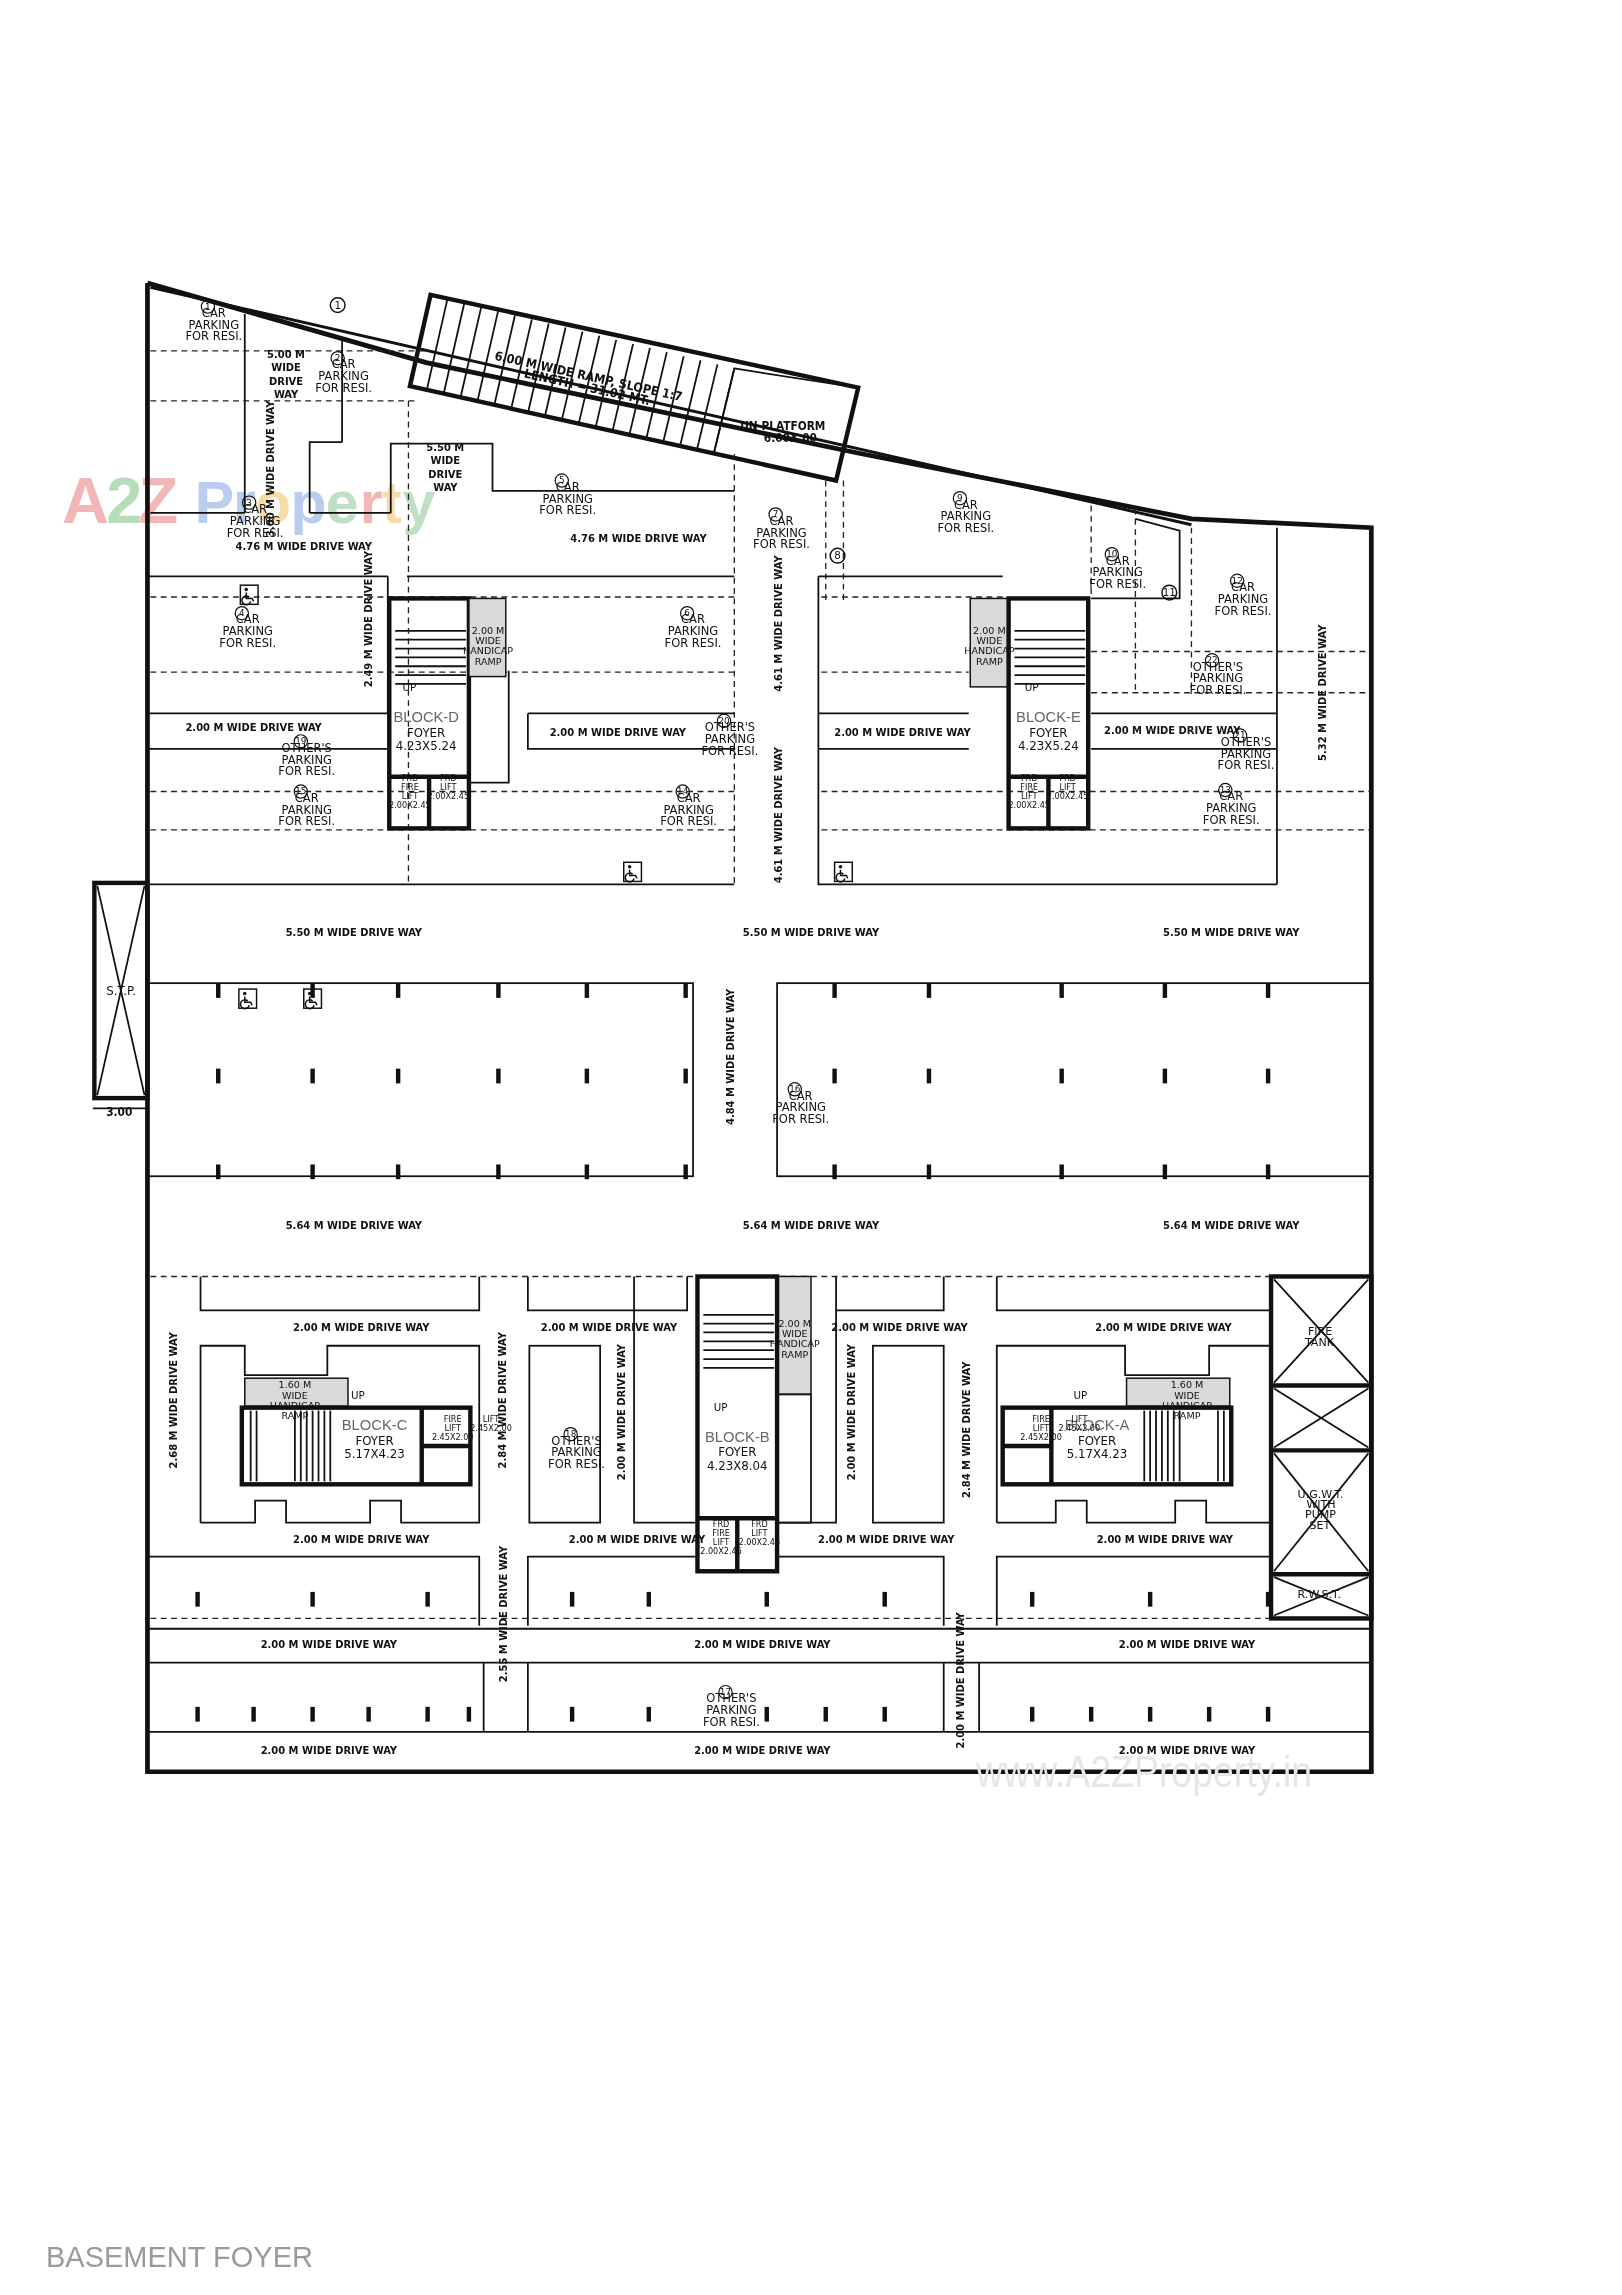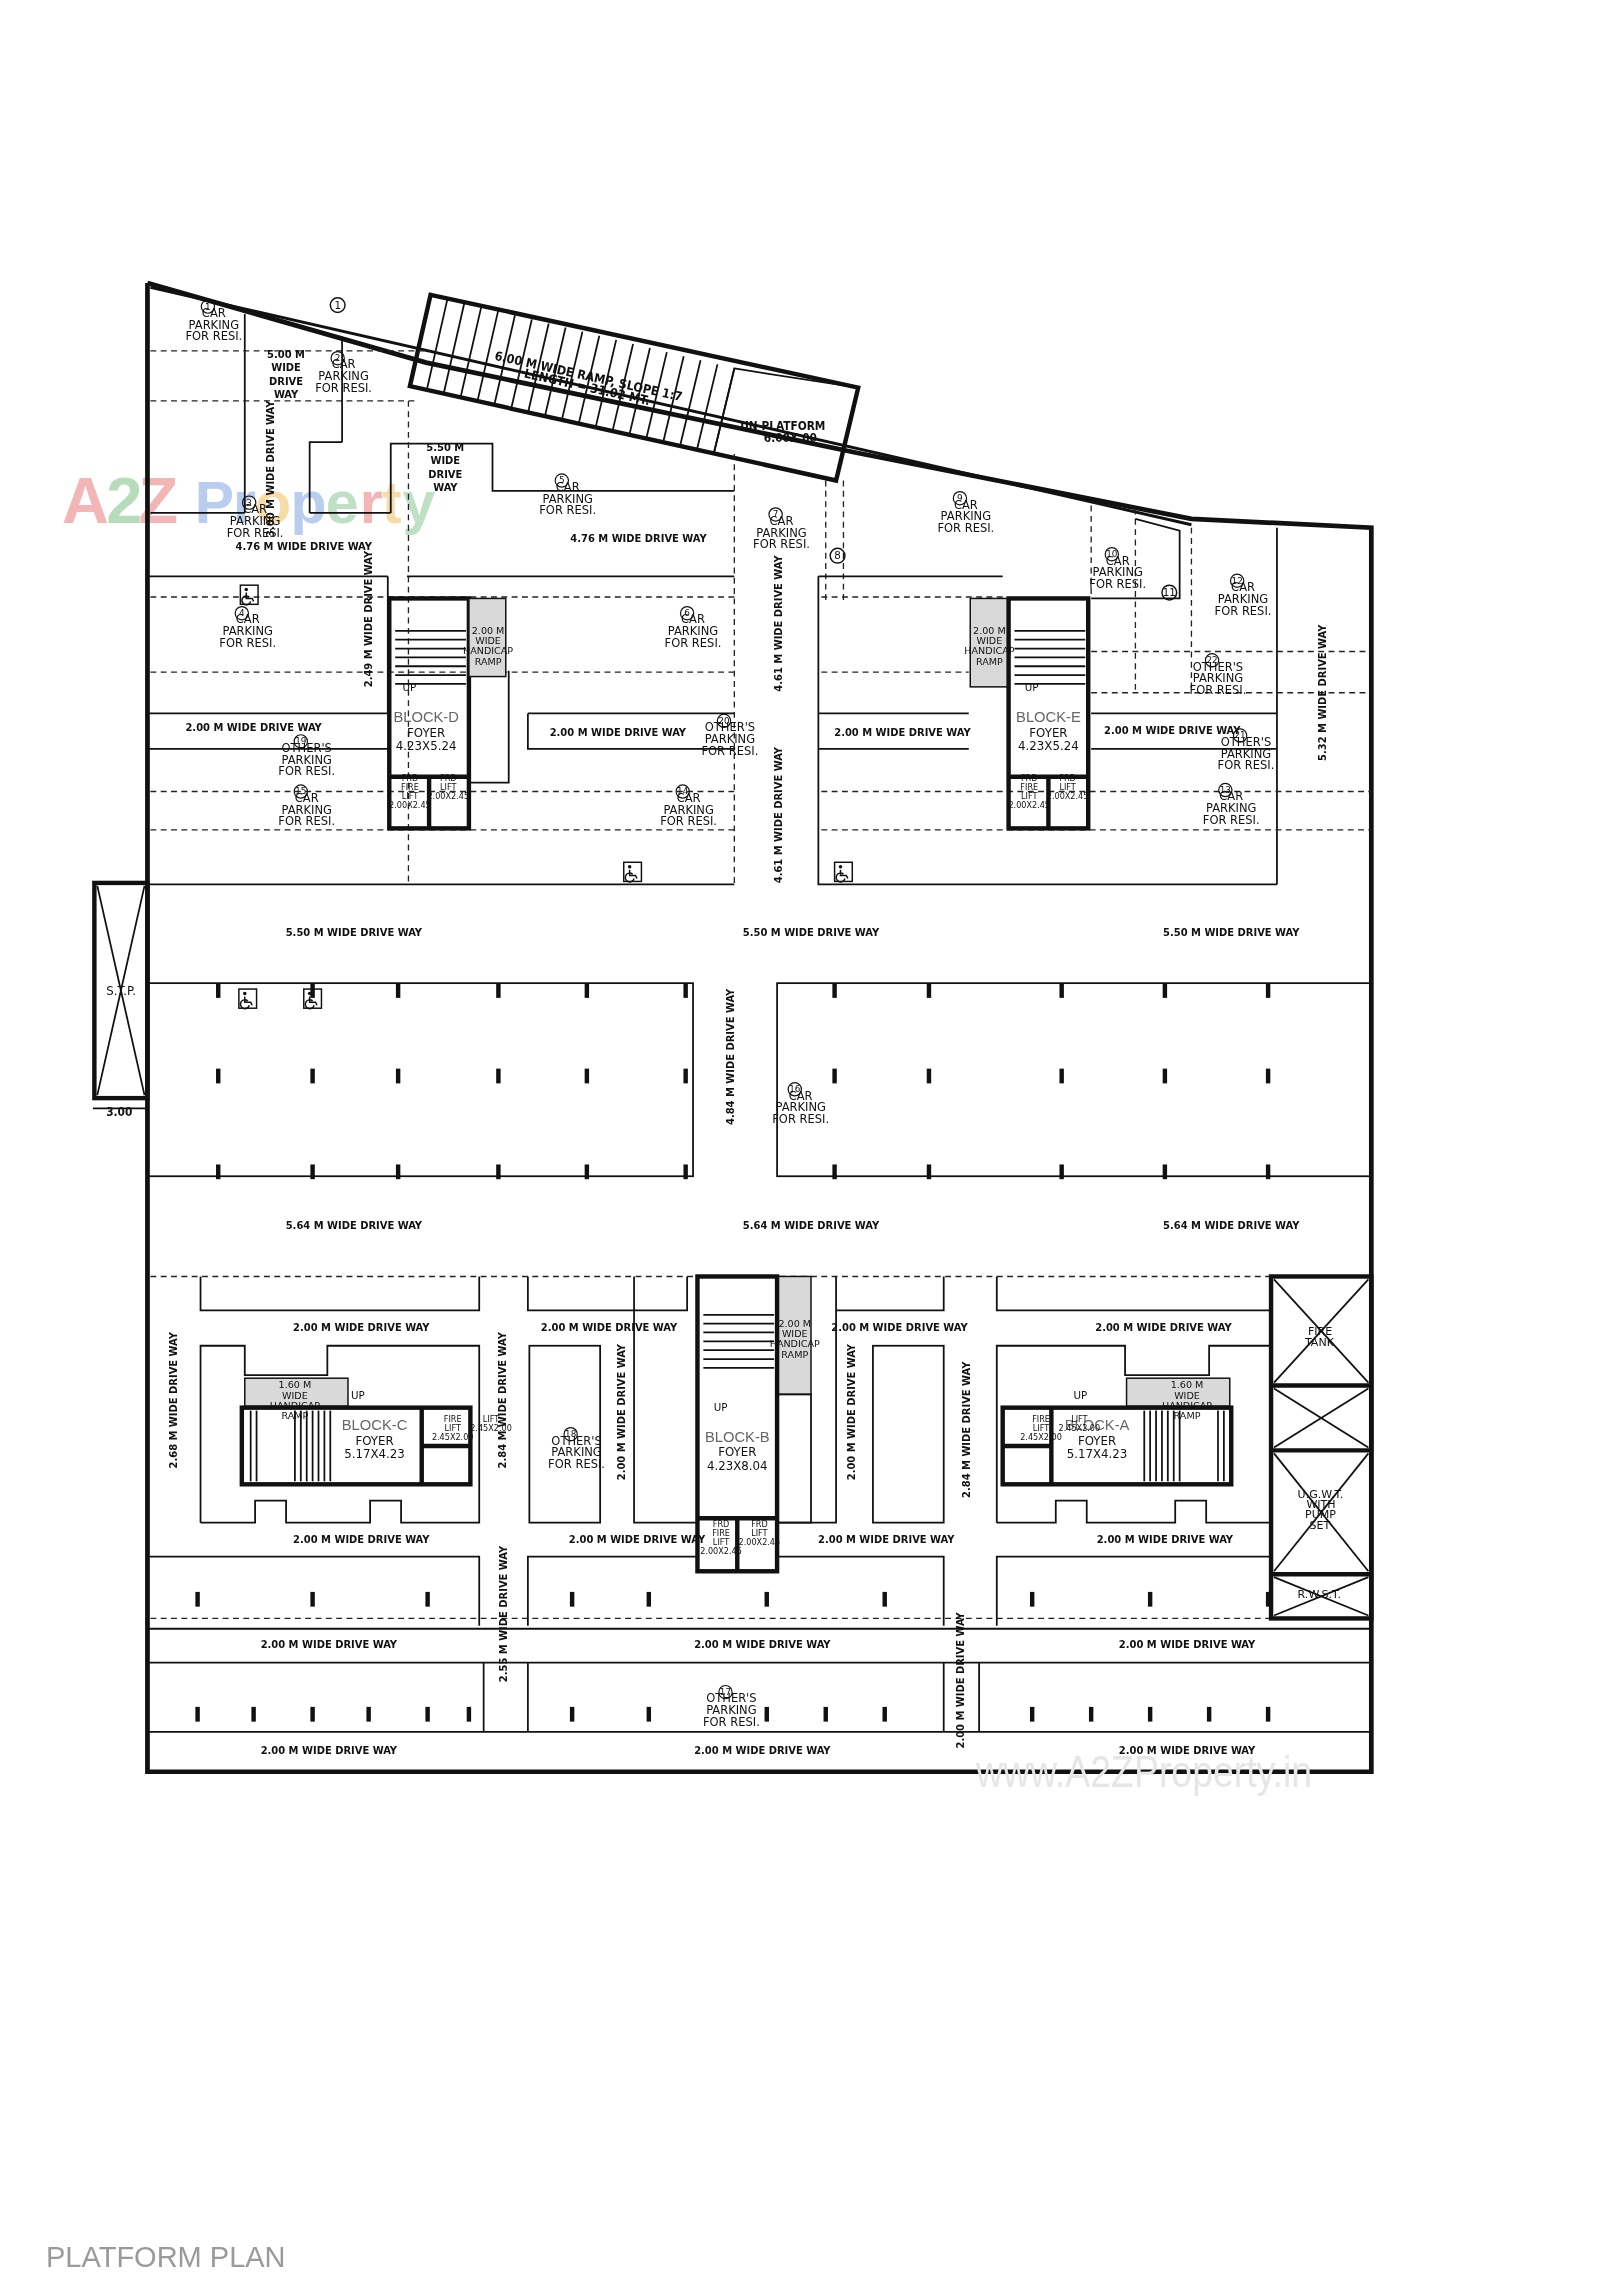--- a/index.html
+++ b/index.html
@@ -647,15 +647,15 @@
         <text class="lbl-n" font-size="5.5" x="732" y="965" text-anchor="middle">LIFT</text>
         <text class="lbl-n" font-size="5.5" x="732" y="971" text-anchor="middle">2.45X2.00</text>
         <text class="lbl-n" font-size="6.5" x="805" y="942" text-anchor="middle">1.60 M</text>
         <text class="lbl-n" font-size="6.5" x="805" y="949" text-anchor="middle">WIDE</text>
         <text class="lbl-n" font-size="6.5" x="805" y="956" text-anchor="middle">HANDICAP</text>
         <text class="lbl-n" font-size="6.5" x="805" y="963" text-anchor="middle">RAMP</text>
       </g>
     </g>
 </svg>
 
-<div id="title">PLATFORM PLAN</div>
+<div id="title">BASEMENT FOYER</div>
 <div id="url-wm">www.A2ZProperty.in</div>
 
 
 </body></html>

